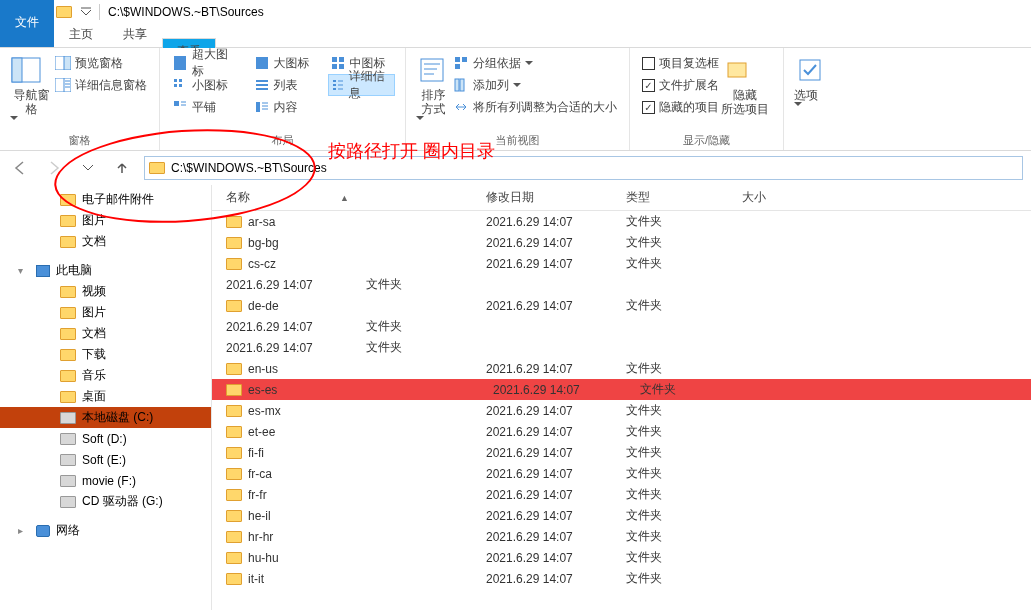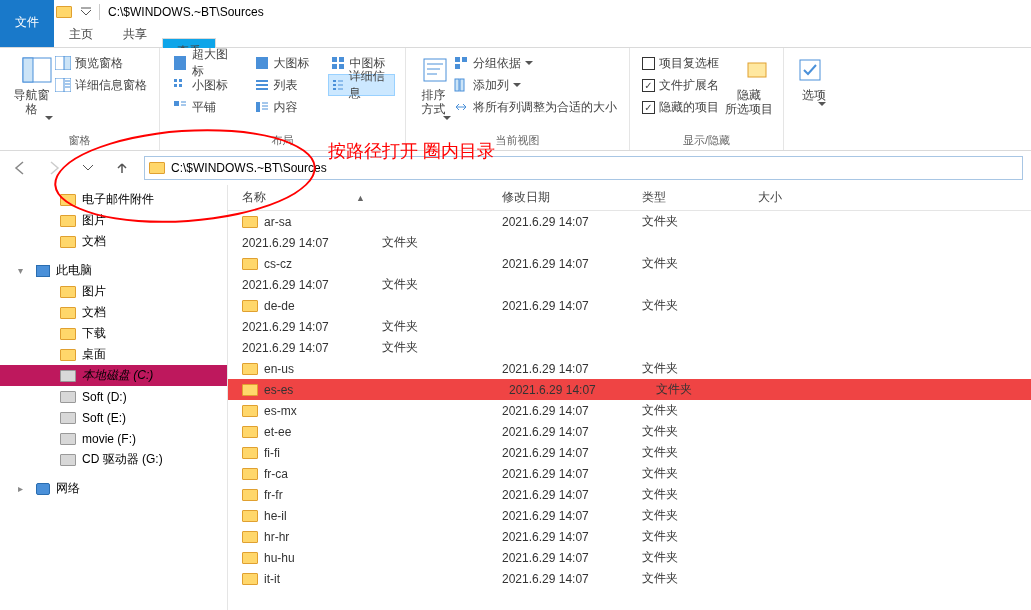--- a/index.html
+++ b/index.html
@@ -15,21 +15,21 @@
 .tabstrip { height: 25px; display: flex; align-items: flex-end; border-bottom: 1px solid #dadada; }
 .tab { padding: 4px 14px 4px; border: 1px solid transparent; border-bottom: none; color: #444; cursor: default; }
 .tab.file { background: #1979ca; color: #fff; padding: 16px 14px; }
 .tab.active { background: #0ea5e9; border-color: #dadada; position: relative; top: 17px; }
 
 
 .ribbon { height: 103px; background: #fff; border-bottom: 1px solid #dadada; display: flex; position: relative; }
 .ribbon-group { border-right: 1px solid #e5e5e5; padding: 4px 10px 0; display: flex; flex-direction: column; justify-content: space-between; }
 .ribbon-group .gitems { display: flex; }
 .ribbon-group .glabel { text-align: center; color: #666; font-size: 11px; padding-bottom: 2px; }
-.bigbtn { display: flex; flex-direction: column; align-items: flex-end; justify-content: flex-start; width: 50px; padding-top: 2px; }
+.bigbtn { display: flex; flex-direction: column; align-items: flex-start; justify-content: flex-start; width: 50px; padding-top: 2px; }
 .bigbtn .glyph { width: 32px; height: 32px; display: flex; align-items: center; justify-content: center; }
 .bigbtn .lbl { text-align: center; line-height: 14px; margin-top: 2px; color: #444; }
 .smallrow { display: flex; align-items: center; height: 22px; color: #444; gap: 4px; padding: 0 2px; white-space: nowrap; }
 .smallrow .sicon { width: 16px; height: 16px; display: flex; align-items: center; justify-content: center; }
 .viewgrid { display: grid; grid-template-columns: auto auto auto; grid-auto-rows: 22px; column-gap: 14px; }
 .viewitem { display: flex; align-items: center; gap: 6px; color: #444; padding: 0 4px; }
 .viewitem.sel { background: #cce8ff; border: 1px solid #99d1ff; }
 .chki { width: 13px; height: 13px; border: 1px solid #333; display: inline-flex; align-items: center; justify-content: center; font-size: 10px; }
 
 
@@ -38,24 +38,24 @@
 
 
 .navbar { height: 34px; display: flex; align-items: center; padding: 0 8px; gap: 10px; }
 .navbtn { width: 24px; height: 24px; display: flex; align-items: center; justify-content: center; color: #555; }
 .navbtn.disabled { color: #bbb; }
 .addr { flex: 1; height: 24px; border: 1px solid #a8c6e4; display: flex; align-items: center; padding: 0 4px; }
 .addr input { border: none; outline: none; flex: 1; font-size: 12px; }
 
 
 .main { display: flex; height: calc(610px - 23px - 25px - 103px - 34px); }
-.tree { width: 228px; border-right: 1px solid #e5e5e5; overflow: hidden; padding-top: 4px; }
+.tree { width: 212px; border-right: 1px solid #e5e5e5; overflow: hidden; padding-top: 4px; }
 .tree-item { display: flex; align-items: center; height: 21px; padding-left: 18px; gap: 6px; color: #000; }
 .tree-item .exp { width: 12px; color: #888; font-size: 10px; }
-.tree-item.sel { background: #be185d; font-style: italic; }
+.tree-item.sel { background: #c2410c; }
 .tree-item.lvl2 { padding-left: 42px; }
 .fld { width:16px; height:12px; background:#ffd76b; border:1px solid #e0a030; border-radius:1px; }
 .drv { width:16px; height:12px; background:#d8d8d8; border:1px solid #999; border-radius:1px; }
 .pc  { width:14px; height:12px; background:#4a90d9; border:1px solid #2a6db0; }
 .net { width:14px; height:12px; background:#4a90d9; border:1px solid #2a6db0; border-radius:2px; }
 
 .files { flex: 1; overflow: hidden; }
 .fhdr { display: flex; height: 26px; align-items: center; border-bottom: 1px solid #e5e5e5; color: #444; }
 .fhdr .col { padding-left: 14px; }
 .col-name { width: 260px; }
@@ -370,31 +370,41 @@
       </div>
       <div style="height: 8px;"></div>
       <div class="tree-item">
         <span class="exp">▾</span>
         <span class="pc"></span>
         <span>此电脑</span>
       </div>
       <div class="tree-item lvl2">
         <span class="exp"></span>
         <span class="fld"></span>
+        <span>视频</span>
+      </div>
+      <div class="tree-item lvl2">
+        <span class="exp"></span>
+        <span class="fld"></span>
         <span>图片</span>
       </div>
       <div class="tree-item lvl2">
         <span class="exp"></span>
         <span class="fld"></span>
         <span>文档</span>
       </div>
       <div class="tree-item lvl2">
         <span class="exp"></span>
         <span class="fld"></span>
         <span>下载</span>
+      </div>
+      <div class="tree-item lvl2">
+        <span class="exp"></span>
+        <span class="fld"></span>
+        <span>音乐</span>
       </div>
       <div class="tree-item lvl2">
         <span class="exp"></span>
         <span class="fld"></span>
         <span>桌面</span>
       </div>
       <div class="tree-item lvl2 sel">
         <span class="exp"></span>
         <span class="drv"></span>
         <span>本地磁盘 (C:)</span>
@@ -437,20 +447,24 @@
         <div class="frow">
           <div class="col col-name">
             <span class="fld"></span>
             <span>ar-sa</span>
           </div>
           <div class="col col-date">2021.6.29 14:07</div>
           <div class="col col-type">文件夹</div>
           <div class="col col-size"></div>
         </div>
         <div class="frow">
+          <div class="col col-name">
+            <span class="fld"></span>
+            <span>bg-bg</span>
+          </div>
           <div class="col col-date">2021.6.29 14:07</div>
           <div class="col col-type">文件夹</div>
           <div class="col col-size"></div>
         </div>
         <div class="frow">
           <div class="col col-name">
             <span class="fld"></span>
             <span>cs-cz</span>
           </div>
           <div class="col col-date">2021.6.29 14:07</div>

